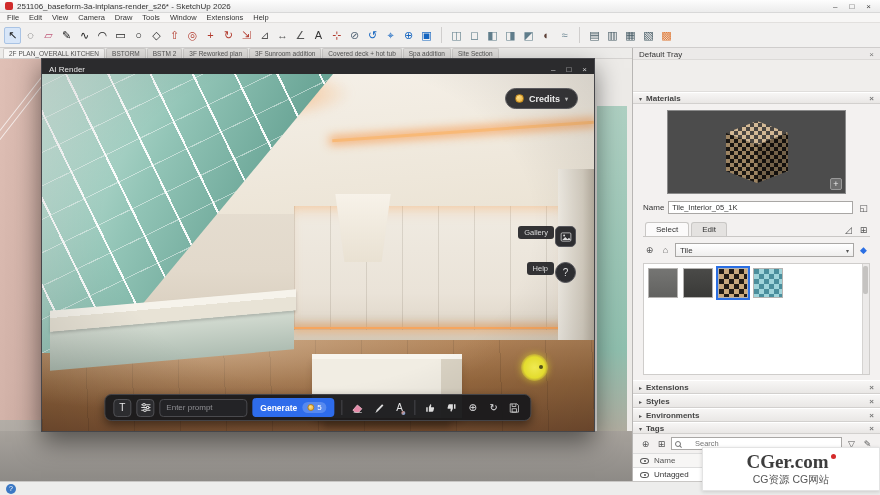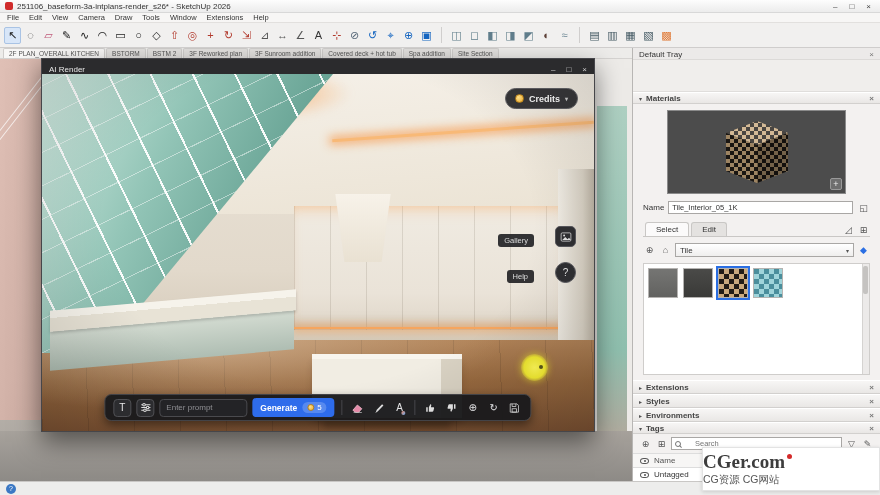--- a/index.html
+++ b/index.html
@@ -96,21 +96,21 @@
   .r-vignette { inset:0; background:radial-gradient(ellipse at 50% 42%, rgba(0,0,0,0) 55%, rgba(0,0,0,.17) 100%); }
 
   
   .credits { position:absolute; top:14px; right:16px; height:21px; display:flex; align-items:center; gap:5px;
              padding:0 9px; background:rgba(40,40,44,.94); border:1px solid #5a5a5e; border-radius:11px;
              color:#ececec; font-size:9px; cursor:pointer;font-weight:bold; }
   .coin { width:9px; height:9px; border-radius:50%; flex:none;
           background:radial-gradient(circle at 35% 35%,#ffe08a,#e8a92c); border:1px solid #b9821a; }
   .coin.small { width:7px; height:7px; }
   .chev { font-size:6px; color:#bbb; }
-  .side-row { position:absolute; display:flex; align-items:flex-end; gap:21px; }
+  .side-row { position:absolute; display:flex; align-items:flex-start; gap:1px; }
   .side-row.gallery { right:18px; top:152px; }
   .side-row.help { right:18px; top:188px; }
   .side-label { background:rgba(35,35,38,.92); color:#ddd; font-size:7.5px; padding:2px 6px; border-radius:3px; }
   .side-btn { width:21px; height:21px; border-radius:5px; background:#2e2e31; border:1px solid #55555a; color:#ddd;
               display:flex; align-items:center; justify-content:center; font-size:10px; cursor:pointer; }
   .side-btn.round { border-radius:50%; }
 
   .prompt-bar { position:absolute; left:50%; bottom:10px; transform:translateX(-50%); height:27px;
                 display:flex; align-items:center; gap:5px; padding:0 8px; background:rgba(26,26,28,.96);
                 border:1px solid #434347; border-radius:7px; box-shadow:0 4px 10px rgba(0,0,0,.45); }
@@ -195,21 +195,21 @@
 
   
   .statusbar { position:absolute; bottom:0; left:0; width:100%; height:14px; background:#ededec;
                border-top:1px solid #c9c7c5; display:flex; align-items:center; gap:5px; padding:0 6px;
                font-size:7.5px; color:#444; }
   .sb-icon { width:10px; height:10px; border-radius:50%; background:#3b78c4; color:#fff; font-size:7px;
              display:flex; align-items:center; justify-content:center; flex:none; }
 
   
   .watermark { position:absolute; right:0; bottom:4px; width:178px; height:44px; background:#fff; z-index:50;
-               display:flex; flex-direction:column; justify-content:center;
+               display:flex; flex-direction:column; align-items:center; justify-content:center;
                border:1px solid #e3e3e3; box-shadow:0 1px 4px rgba(0,0,0,.15); }
   .wm-brand { font-family:"Liberation Serif","DejaVu Serif",serif; font-size:19px; font-weight:bold; color:#3d3d3d;
               display:flex; align-items:flex-start; line-height:1; }
   .wm-dot { width:5px; height:5px; background:#d42a2a; border-radius:50%; margin:2px 0 0 2px; }
   .wm-sub { font-size:10.5px; color:#555; margin-top:2px; }
 </style>
 </head>
 <body>
 
 <div class="screen">

